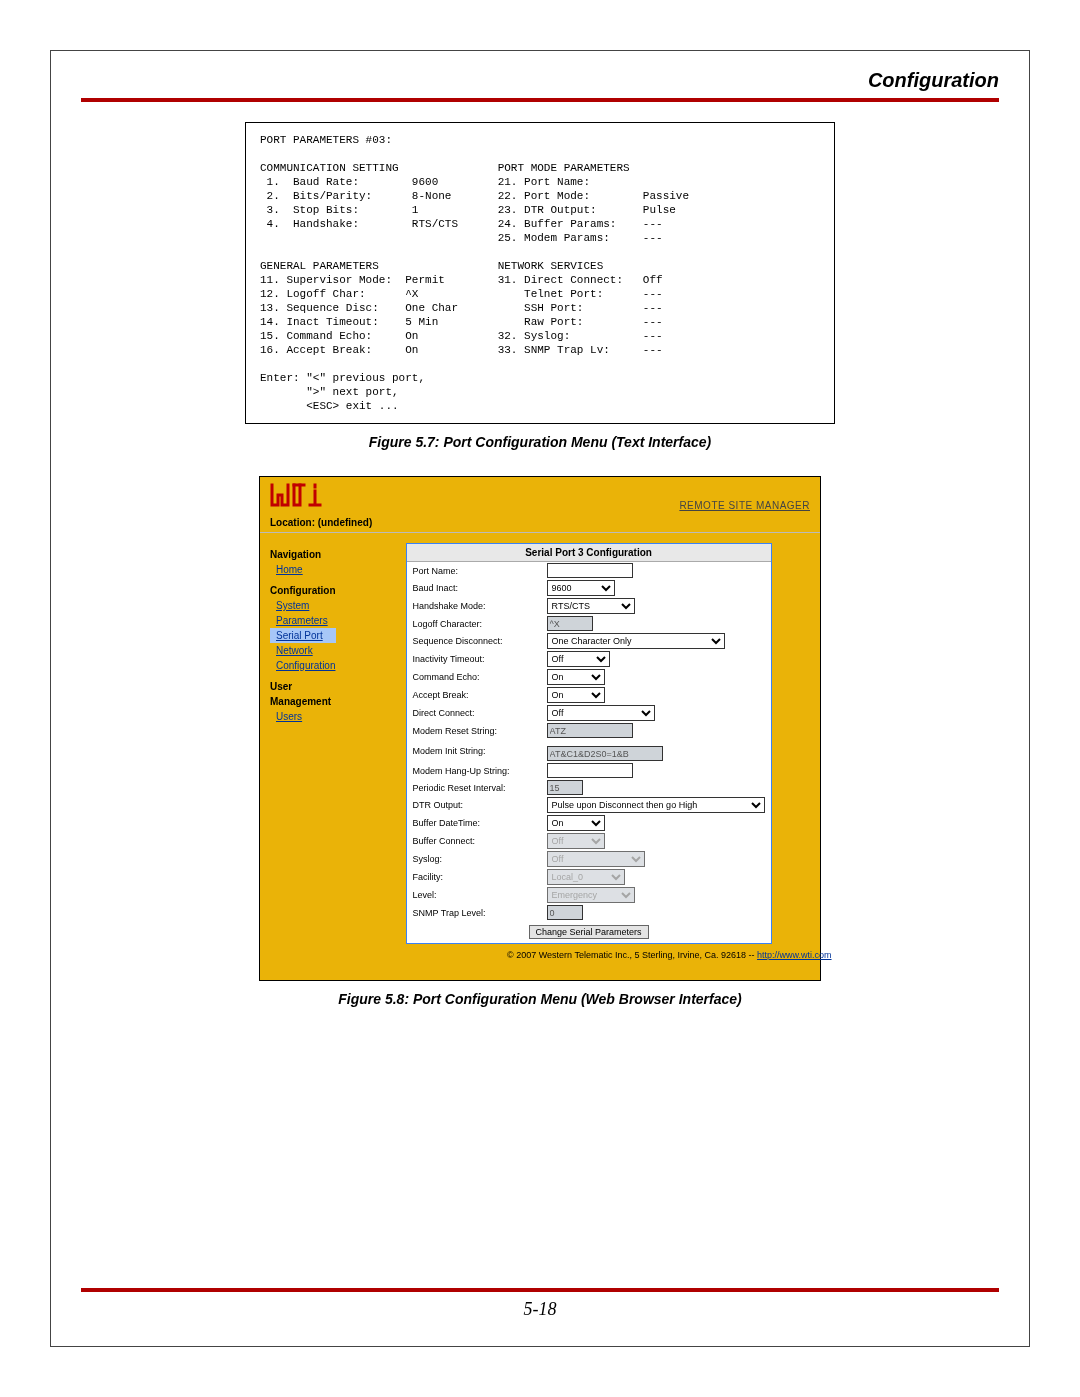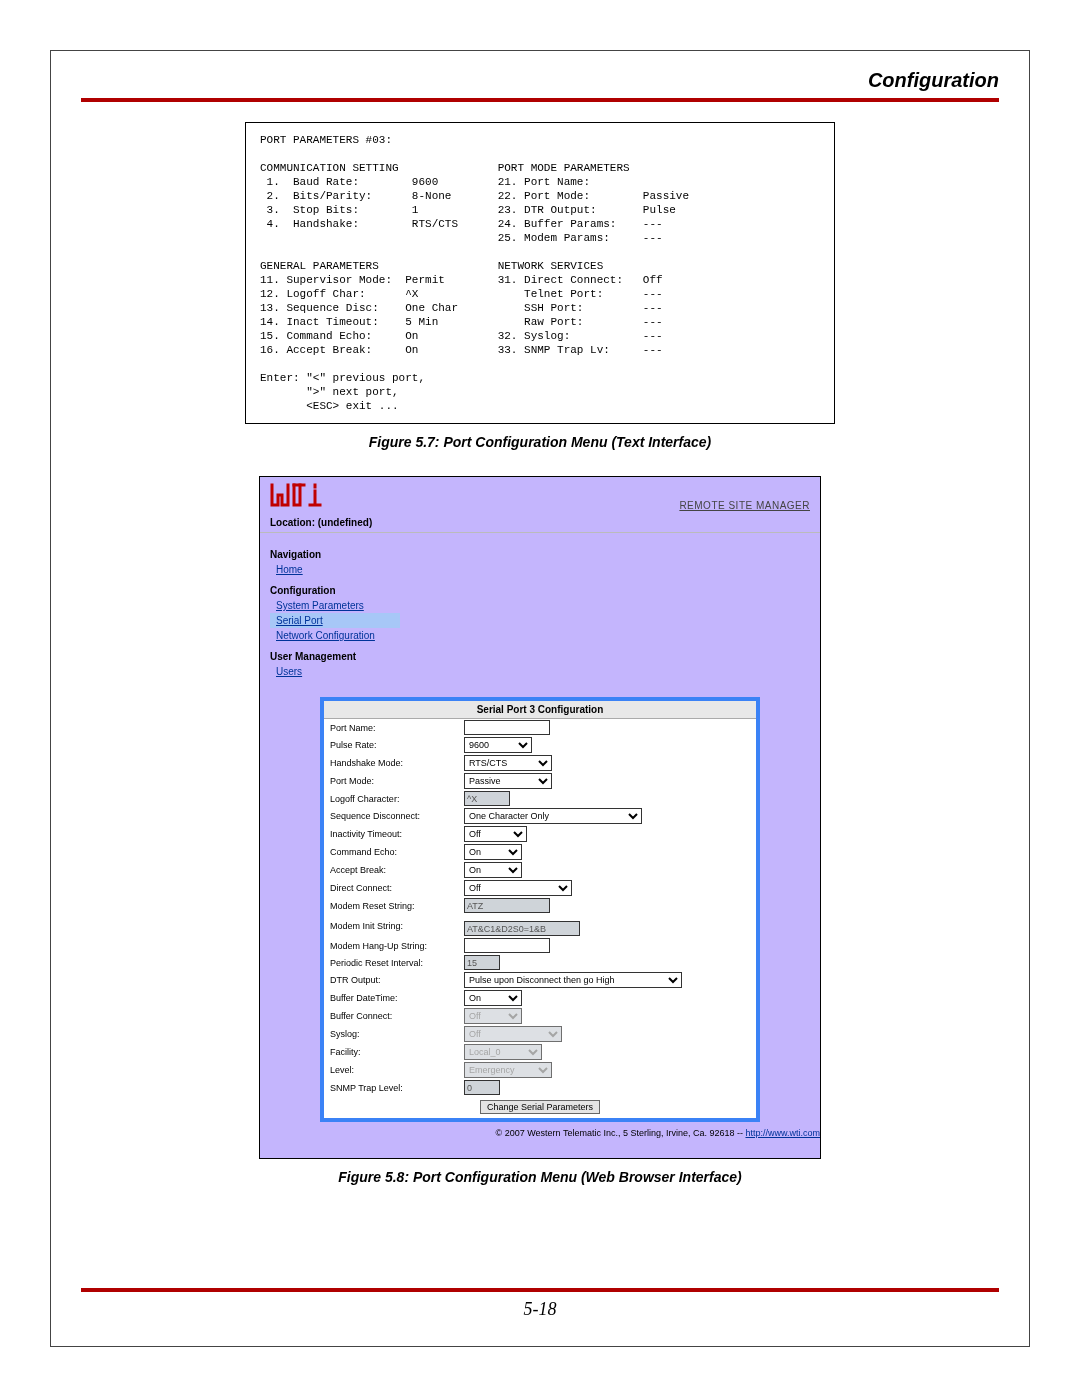--- a/index.html
+++ b/index.html
@@ -3,33 +3,33 @@
 <meta charset="utf-8">
 <style>
   html, body { margin:0; padding:0; background:#fff; }
   body { width:1080px; height:1397px; position:relative; font-family:Arial,Helvetica,sans-serif; color:#000; }
   .page { position:absolute; left:50px; top:50px; right:50px; bottom:50px; border:1px solid #444; }
   .page-header { text-align:right; font-style:italic; font-weight:bold; font-family:Arial,Helvetica,sans-serif; font-size:20px; padding:18px 30px 6px 30px; }
   .rule { height:4px; background:#b00000; margin:0 30px; }
   .content { padding:20px 30px 0 30px; }
   .terminal { width:560px; margin:0 auto; border:1px solid #000; padding:10px 14px; font-family:"Courier New",monospace; font-size:11px; line-height:14px; white-space:pre; }
   .fig-caption { text-align:center; font-style:italic; font-weight:bold; font-size:14px; margin:10px 0 26px 0; font-family:Arial,Helvetica,sans-serif; }
-  .browser { width:560px; margin:0 auto; border:1px solid #000; background:#c4b5fd; font-size:10px; font-family:Arial,Helvetica,sans-serif; color:#000; }
+  .browser { width:560px; margin:0 auto; border:1px solid #000; background:#eab308; font-size:10px; font-family:Arial,Helvetica,sans-serif; color:#000; }
   .browser .banner { display:flex; align-items:flex-end; justify-content:space-between; padding:6px 10px 2px 10px; }
   .browser .logo { display:flex; align-items:center; gap:2px; }
   .browser .logo svg { display:block; }
   .browser .rsm { font-size:10px; letter-spacing:0.5px; color:#444; text-decoration:underline; }
   .browser .loc { padding:4px 10px; border-bottom:1px solid #bbb; font-size:10px; }
-  .browser .body { display:flex;flex-direction:column; }
+  .browser .body { display:flex; }
   .browser .nav { width:130px; padding:8px 10px; font-size:10px; line-height:15px; }
   .browser .nav .section { font-weight:bold; margin-top:6px; }
   .browser .nav a { display:block; color:#003399; text-decoration:underline; padding-left:6px; font-weight:normal; }
   .browser .nav a.current { background:#a7c7f7; }
   .browser .main { flex:1; padding:10px 0 10px 0; }
-  .formbox { border:4px solid #3b82f6; margin:0 60px 0 60px; background:#fff; }
+  .formbox { border:1px solid #3b82f6; margin:0 60px 0 60px; background:#fff; }
   .formbox .title { text-align:center; font-weight:bold; font-size:10px; padding:3px 0; border-bottom:1px solid #aaa; background:#e8e8e8;}
   .formrow { display:flex; align-items:center; padding:1px 6px; gap:16px; }
   .formrow .lbl { width:118px; font-size:9px; }
   .formrow .ctl { font-size:9px; }
   .formrow input[type=text] { height:13px; font-size:9px; border:1px solid #333; padding:0 2px; background:#fff; }
   .formrow input[readonly] { background:#cfd4d9; color:#555; }
   .formrow select { font-size:9px; height:16px; border:1px solid #333; background:#fff; }
   .formbox .submitbar { text-align:center; padding:4px 0; }
   .formbox button { font-size:9px; padding:1px 6px; border:1px solid #666; background:#e4e4e4; }
   .browser .footer { text-align:right; font-size:9px; padding:6px 0 10px 0; }
@@ -96,30 +96,26 @@
         </div>
         <div class="main">
           <div class="formbox">
             <div class="title">Serial Port 3 Configuration</div>
             <div id="formrows">
                 <div class="formrow">
                   <div class="lbl">Port Name:</div>
                   <div class="ctl"><input type="text" style="width: 80px;"></div>
                 </div>
                 <div class="formrow">
-                  <div class="lbl">Pulse Rate:</div>
+                  <div class="lbl">Baud Inact:</div>
                   <div class="ctl"><select style="width: 68px;"><option>9600</option></select></div>
                 </div>
                 <div class="formrow">
                   <div class="lbl">Handshake Mode:</div>
                   <div class="ctl"><select style="width: 88px;"><option>RTS/CTS</option></select></div>
-                </div>
-                <div class="formrow">
-                  <div class="lbl">Port Mode:</div>
-                  <div class="ctl"><select style="width: 88px;"><option>Passive</option></select></div>
                 </div>
                 <div class="formrow">
                   <div class="lbl">Logoff Character:</div>
                   <div class="ctl"><input type="text" readonly="" value="^X" style="width: 40px;"></div>
                 </div>
                 <div class="formrow">
                   <div class="lbl">Sequence Disconnect:</div>
                   <div class="ctl"><select style="width: 178px;"><option>One Character Only</option></select></div>
                 </div>
                 <div class="formrow">

